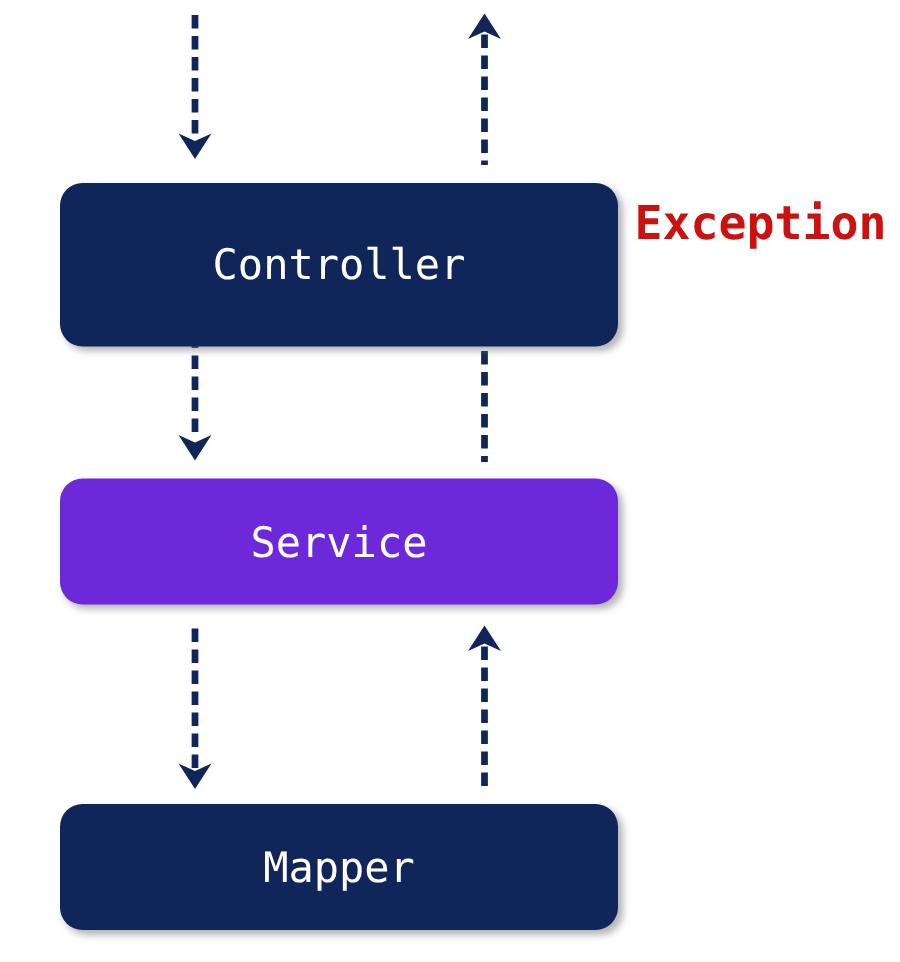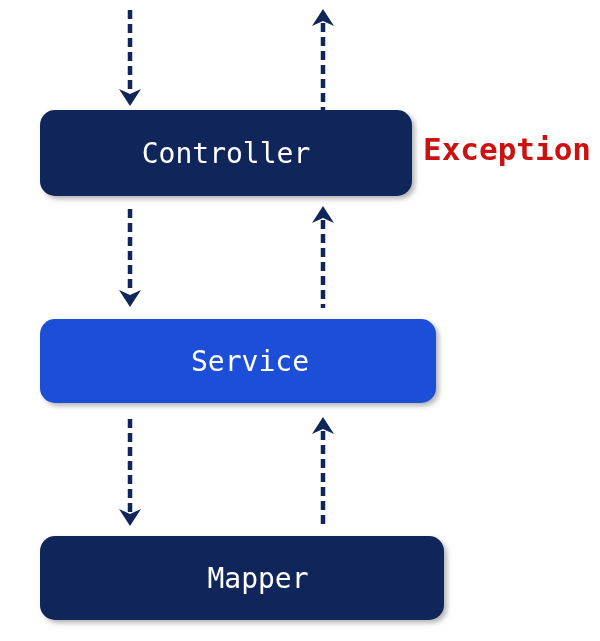--- a/index.html
+++ b/index.html
@@ -32,23 +32,23 @@
     justify-content: center;
     box-shadow: 3px 3px 5px rgba(120,120,120,0.55);
   }
   .layer-box .box-label {
     color: #ffffff;
     font-size: 28px;
     font-family: "DejaVu Sans Mono", "Liberation Mono", monospace;
     letter-spacing: 0px;
     white-space: nowrap;
   }
-  #box-controller { top: 110px; height: 86px; }
+  #box-controller { top: 122px; height: 109px; }
   #box-service    { top: 319px; height: 84px; }
-  #box-mapper     { top: 536px; height: 84px; padding-left: 32px; }
+  #box-mapper     { top: 536px; height: 84px; }
   #exception-label {
     position: absolute;
     left: 423px;
     top: 131px;
     font-size: 31px;
     font-weight: bold;
     font-family: "DejaVu Sans Mono", "Liberation Mono", monospace;
     white-space: nowrap;
   }
 </style>
@@ -81,21 +81,21 @@
       <g>
         <line x1="323" x2="323" y1="431" y2="526" stroke="#10265a" stroke-width="4.5" stroke-dasharray="9 5"></line>
         <polygon points="312,434 323,429 334,434 323,417" fill="#10265a"></polygon>
       </g>
     </svg>
 
   <div class="layer-box" id="box-controller" style="background: rgb(16, 38, 90);">
     <span class="box-label" style="color: rgb(255, 255, 255);">Controller</span>
   </div>
 
-  <div class="layer-box" id="box-service" style="background: #1d4ed8; padding-left: 24px;">
+  <div class="layer-box" id="box-service" style="background: #6d28d9;">
     <span class="box-label" style="color: rgb(255, 255, 255);">Service</span>
   </div>
 
   <div class="layer-box" id="box-mapper" style="background: rgb(16, 38, 90);">
     <span class="box-label" style="color: rgb(255, 255, 255);">Mapper</span>
   </div>
 
   <div id="exception-label" style="color: rgb(204, 17, 17);">Exception</div>
 
 </div>

